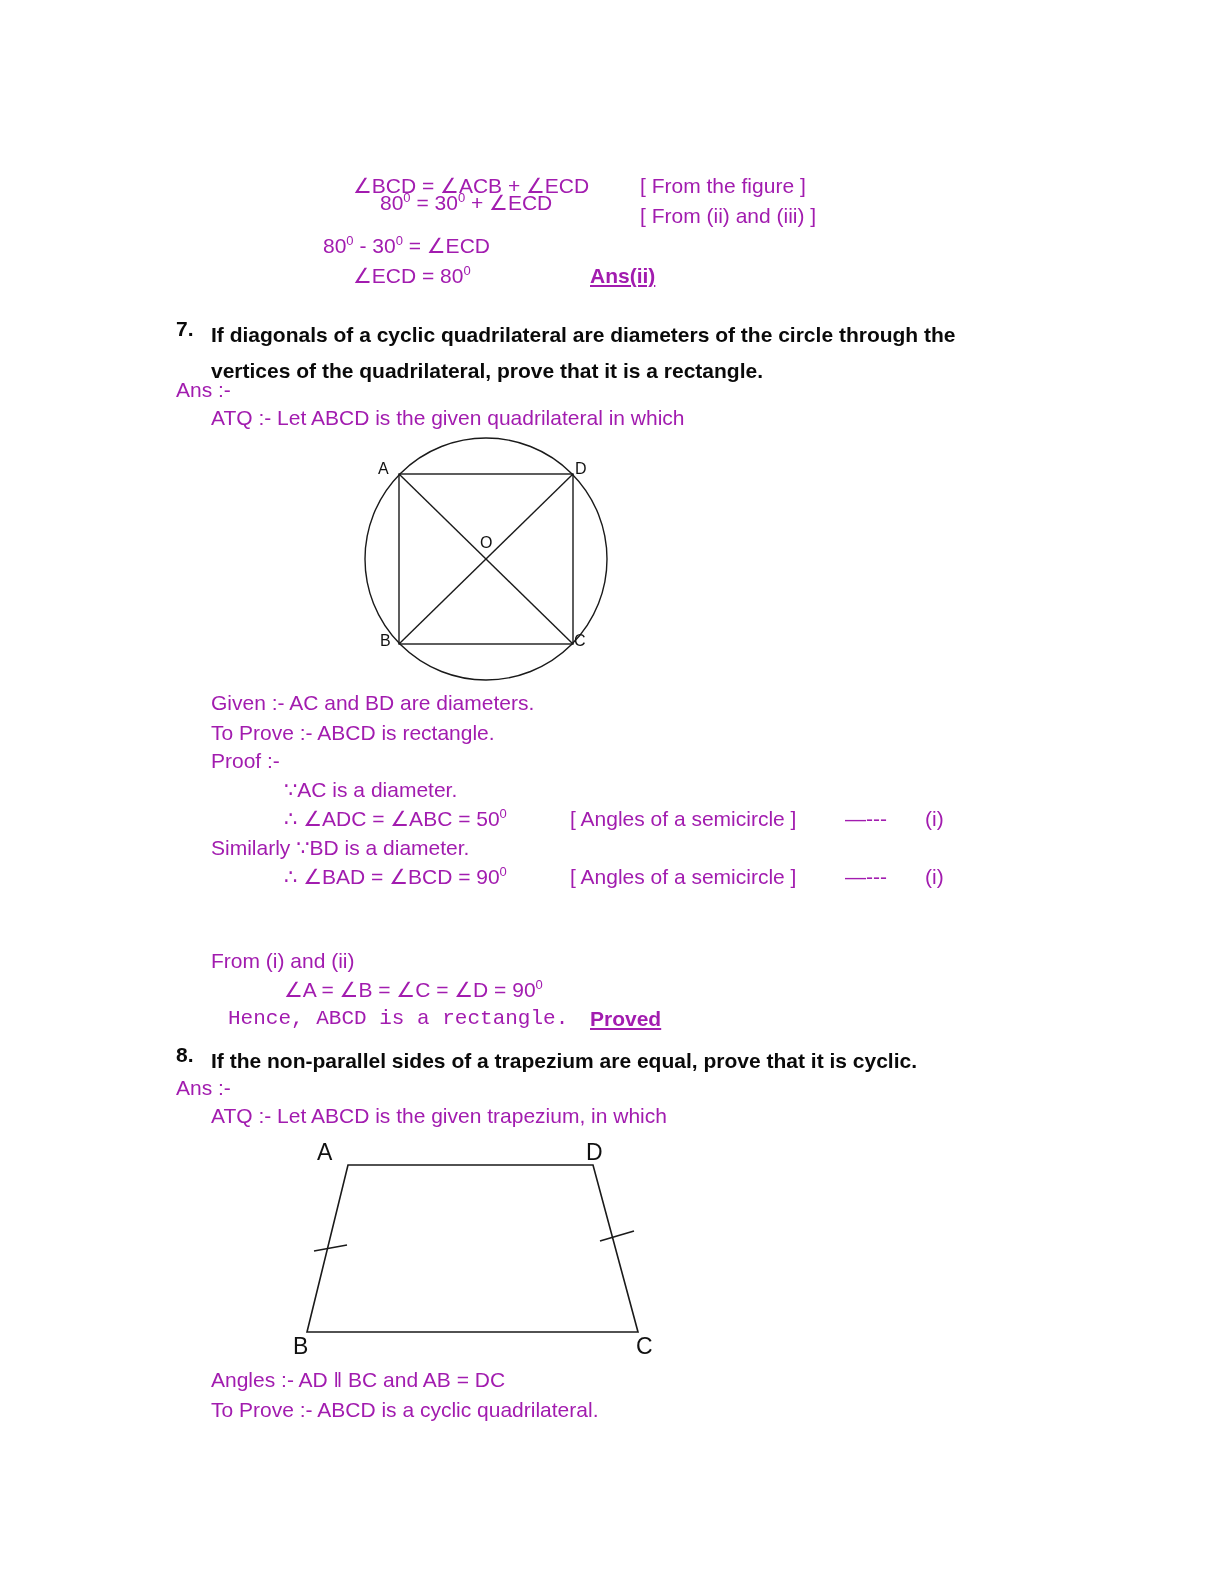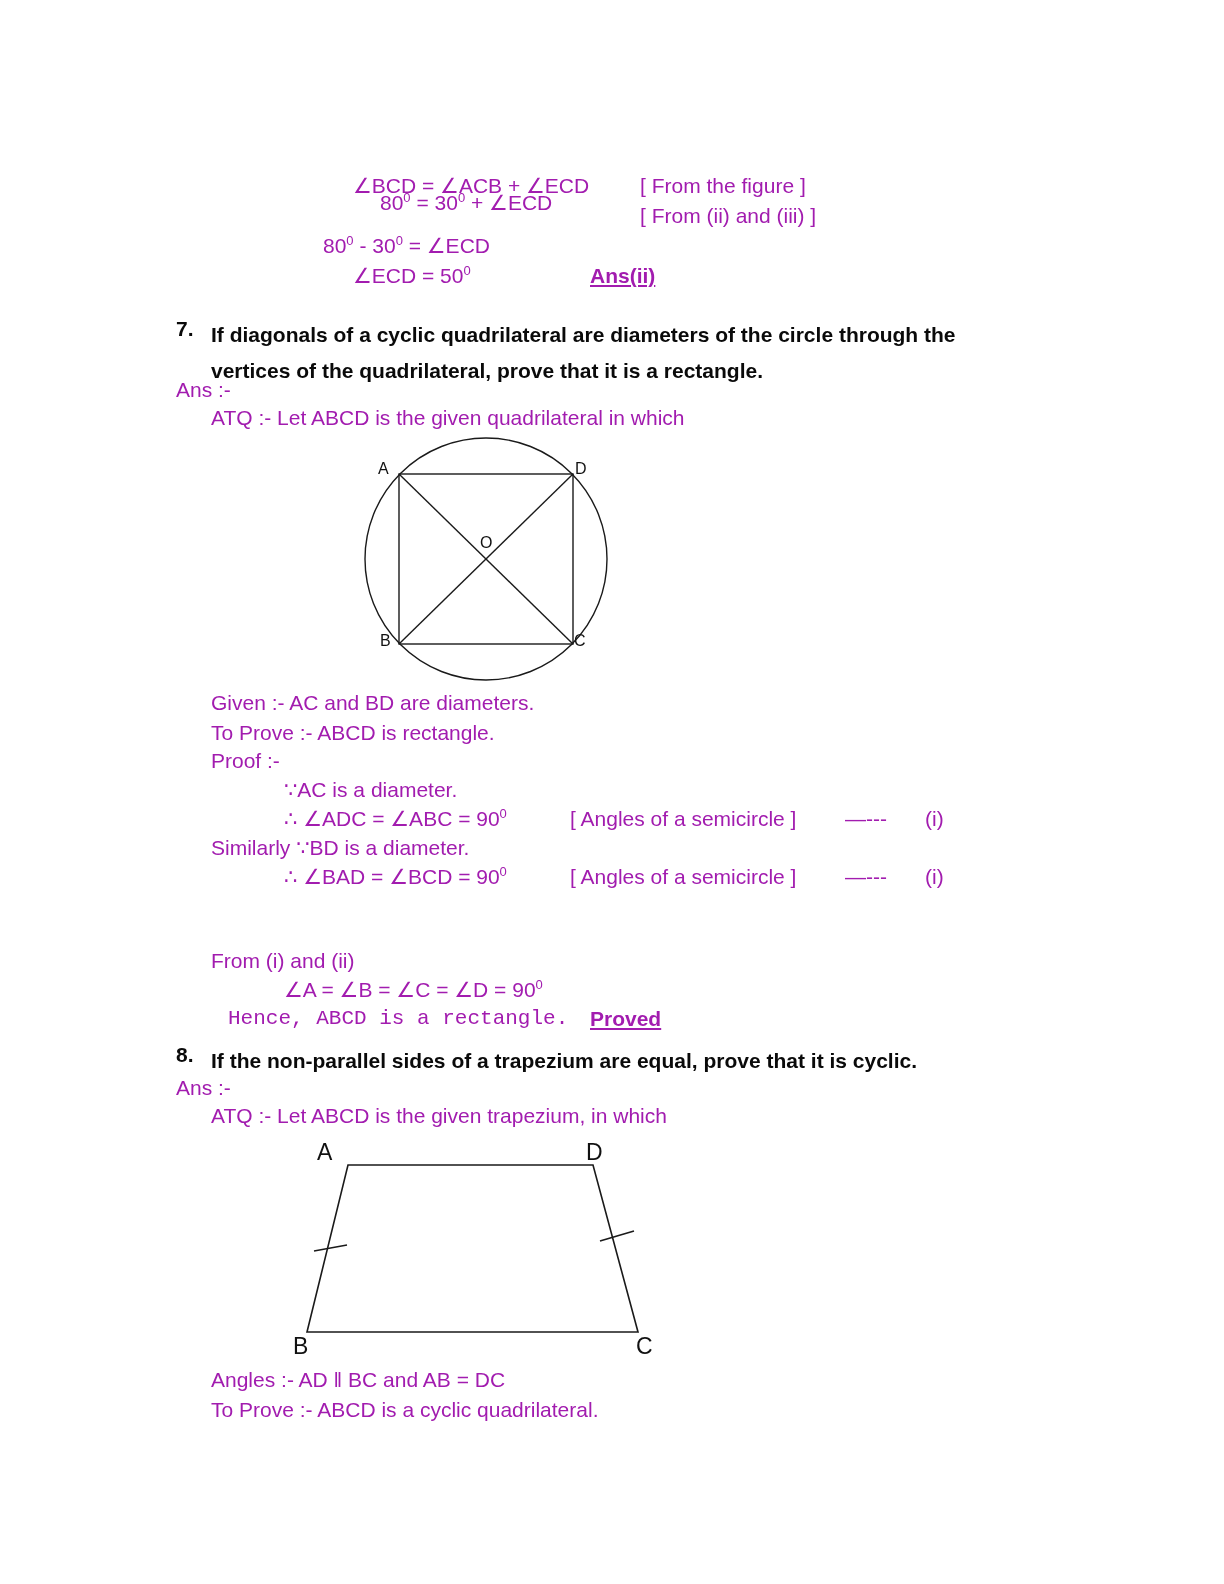--- a/index.html
+++ b/index.html
@@ -69,21 +69,21 @@
   <div>
 
     <div class="txt" style="left:353px; top:171px;">∠BCD = ∠ACB + ∠ECD</div>
     <div class="txt" style="left:640px; top:171px;">[ From the figure ]</div>
 
     <div class="txt" style="left:380px; top:188px;"><span>80</span><span class="sup">0</span><span> = 30</span><span class="sup">0</span><span> + ∠ECD</span></div>
     <div class="txt" style="left:640px; top:201px;">[ From (ii) and (iii) ]</div>
 
     <div class="txt" style="left:323px; top:231px;"><span>80</span><span class="sup">0</span><span> - 30</span><span class="sup">0</span><span> = ∠ECD</span></div>
 
-    <div class="txt" style="left:353px; top:261px;"><span>∠ECD = 50</span><span class="sup">0</span></div>
+    <div class="txt" style="left:353px; top:261px;"><span>∠ECD = 80</span><span class="sup">0</span></div>
 
     <div class="txt bold ul" style="left:573px; top:261px;">Ans(ii)</div>
   </div>
 
   <div>
 
     <div class="q-num" style="left:176px; top:317px;">7.</div>
     <div class="q-text" style="left:211px; top:317px;">If diagonals of a cyclic quadrilateral are diameters of the circle through the vertices of the quadrilateral, prove that it is a rectangle.</div>
 
     <div class="txt" style="left:176px; top:375px;">Ans :-</div>
@@ -103,21 +103,21 @@
       <span class="fig-label" style="left:211px; top:196px;">C</span>
       <span class="fig-label" style="left:117px; top:98px;">O</span>
     </div>
 
     <div class="txt" style="left:211px; top:688px;">Given :- AC and BD are diameters.</div>
     <div class="txt" style="left:211px; top:718px;">To Prove :- ABCD is rectangle.</div>
     <div class="txt" style="left:211px; top:746px;">Proof :-</div>
 
     <div class="txt" style="left:284px; top:775px;">∵AC is a diameter.</div>
 
-    <div class="txt" style="left:284px; top:804px;"><span>∴ ∠ADC = ∠ABC = 90</span><span class="sup">0</span></div>
+    <div class="txt" style="left:284px; top:804px;"><span>∴ ∠ADC = ∠ABC = 50</span><span class="sup">0</span></div>
     <div class="txt" style="left:570px; top:804px;">[ Angles of a semicircle ]</div>
     <div class="txt" style="left:845px; top:804px;">—---</div>
     <div class="txt" style="left:925px; top:804px;">(i)</div>
 
     <div class="txt" style="left:211px; top:833px;">Similarly ∵BD is a diameter.</div>
 
     <div class="txt" style="left:284px; top:862px;"><span>∴ ∠BAD = ∠BCD = 90</span><span class="sup">0</span></div>
     <div class="txt" style="left:570px; top:862px;">[ Angles of a semicircle ]</div>
     <div class="txt" style="left:845px; top:862px;">—---</div>
     <div class="txt" style="left:925px; top:862px;">(i)</div>

